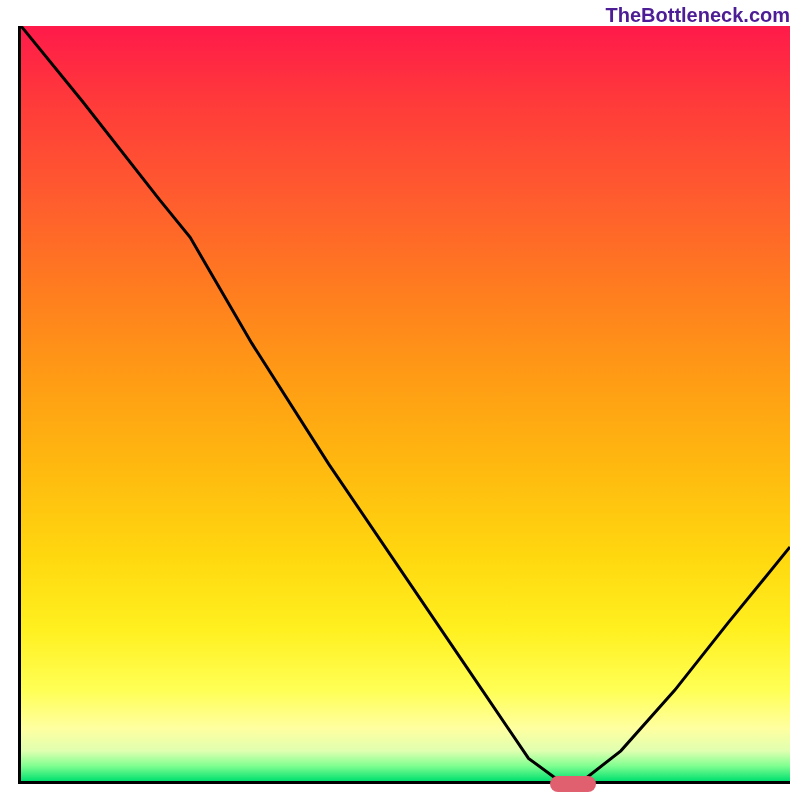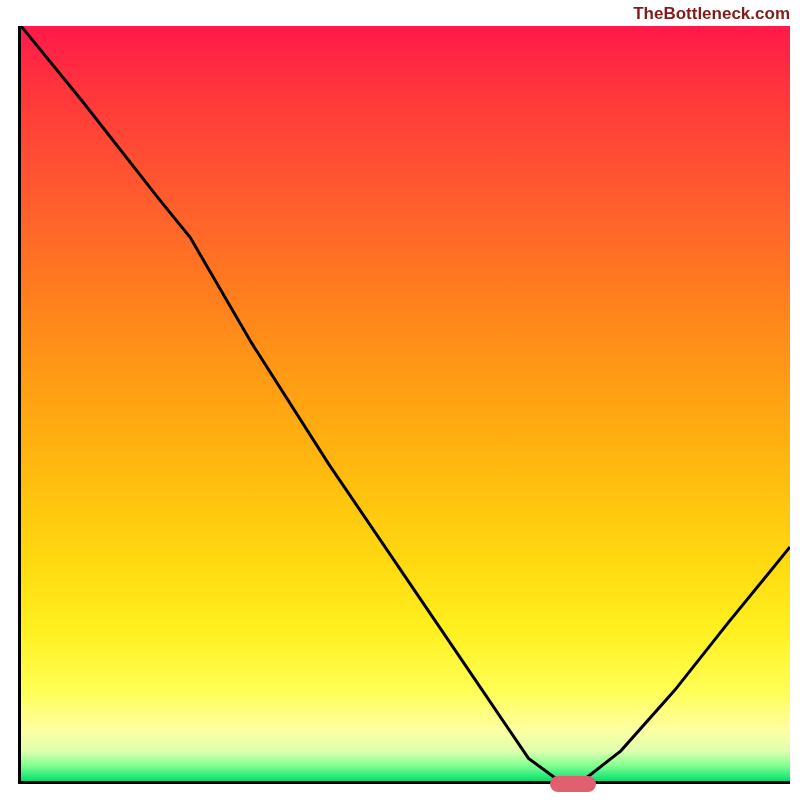--- a/index.html
+++ b/index.html
@@ -7,23 +7,23 @@
     width: 800px;
     height: 800px;
     background: #ffffff;
     position: relative;
     font-family: Arial, sans-serif;
   }
   .watermark {
     position: absolute;
     top: 4px;
     right: 10px;
-    font-size: 17px;
+    font-size: 20px;
     font-weight: bold;
-    color: #7f1d1d;
+    color: #4c1d95;
     z-index: 10;
     margin-left: 27px;
   }
   .plot-area {
     position: absolute;
     left: 18px;
     top: 26px;
     width: 772px;
     height: 758px;
     border-left: 3px solid #000000;

